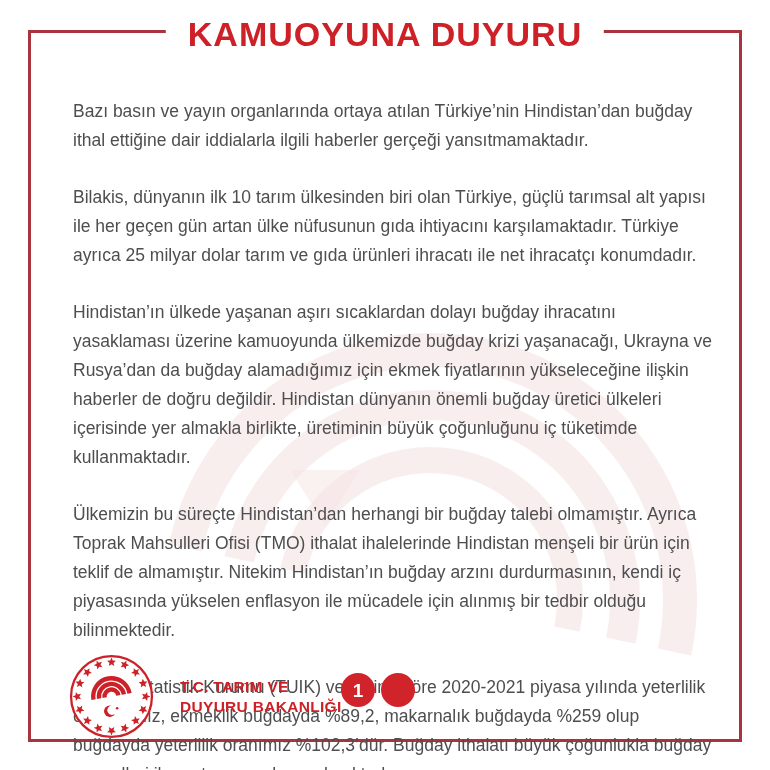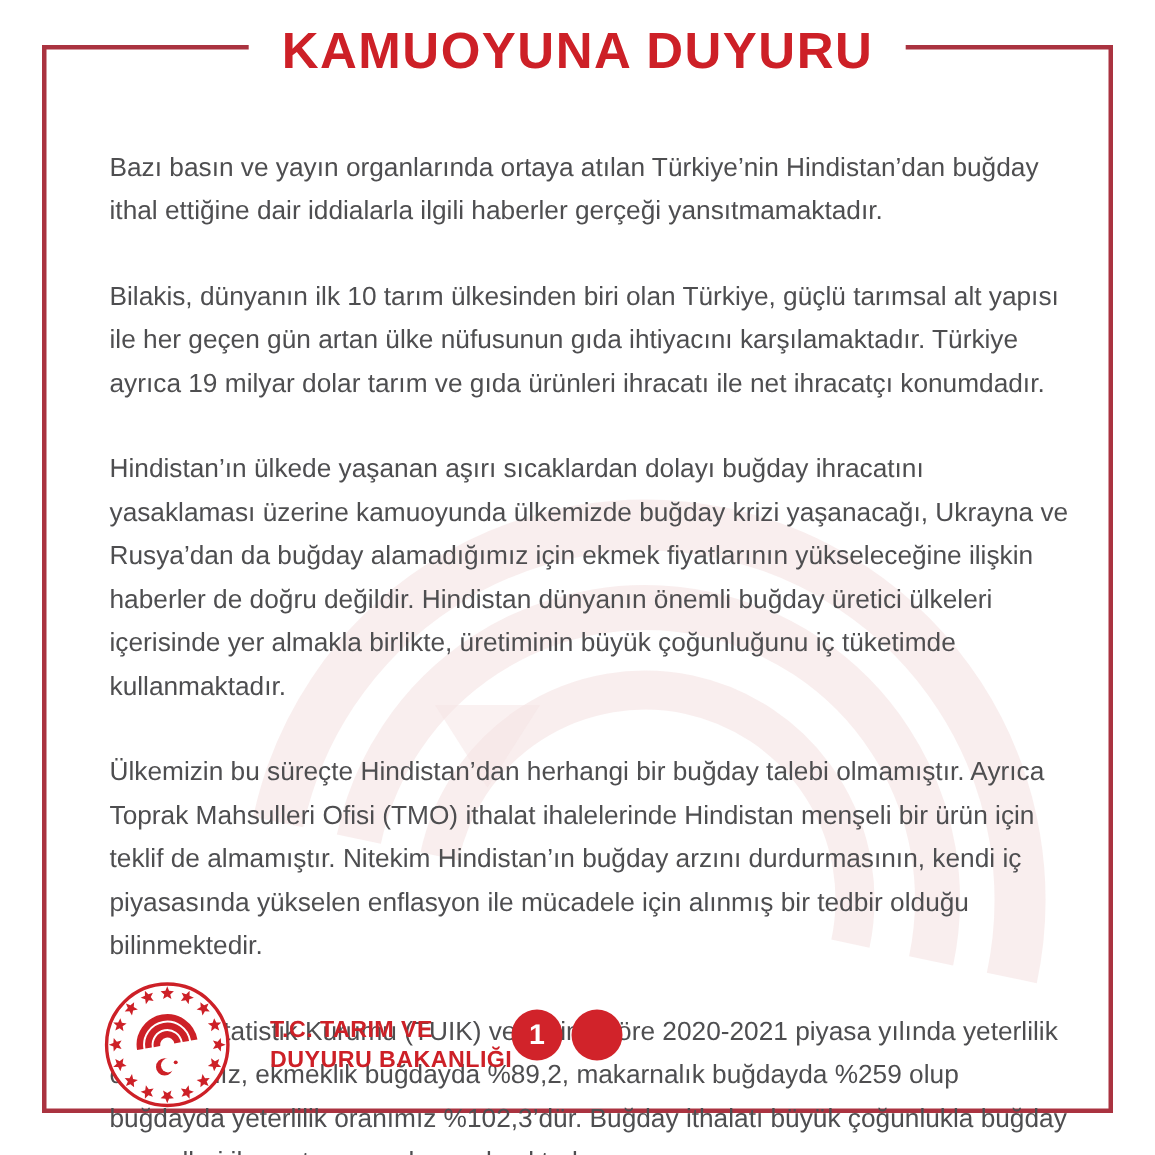--- a/index.html
+++ b/index.html
@@ -94,21 +94,21 @@
     </g>
     <path d="M 290 470 L 325 525 L 360 470" fill="#f6e4e4" fill-opacity="0.5"></path>
   </svg>
 
   <div class="frame"></div>
 
   <h1 class="title">KAMUOYUNA DUYURU</h1>
 
   <div class="body-text">
     <p>Bazı basın ve yayın organlarında ortaya atılan Türkiye’nin Hindistan’dan buğday ithal ettiğine dair iddialarla ilgili haberler gerçeği yansıtmamaktadır.</p>
-    <p>Bilakis, dünyanın ilk 10 tarım ülkesinden biri olan Türkiye, güçlü tarımsal alt yapısı ile her geçen gün artan ülke nüfusunun gıda ihtiyacını karşılamaktadır. Türkiye ayrıca 19 milyar dolar tarım ve gıda ürünleri ihracatı ile net ihracatçı konumdadır.</p>
+    <p>Bilakis, dünyanın ilk 10 tarım ülkesinden biri olan Türkiye, güçlü tarımsal alt yapısı ile her geçen gün artan ülke nüfusunun gıda ihtiyacını karşılamaktadır. Türkiye ayrıca 25 milyar dolar tarım ve gıda ürünleri ihracatı ile net ihracatçı konumdadır.</p>
     <p>Hindistan’ın ülkede yaşanan aşırı sıcaklardan dolayı buğday ihracatını yasaklaması üzerine kamuoyunda ülkemizde buğday krizi yaşanacağı, Ukrayna ve Rusya’dan da buğday alamadığımız için ekmek fiyatlarının yükseleceğine ilişkin haberler de doğru değildir. Hindistan dünyanın önemli buğday üretici ülkeleri içerisinde yer almakla birlikte, üretiminin büyük çoğunluğunu iç tüketimde kullanmaktadır.</p>
     <p>Ülkemizin bu süreçte Hindistan’dan herhangi bir buğday talebi olmamıştır. Ayrıca Toprak Mahsulleri Ofisi (TMO) ithalat ihalelerinde Hindistan menşeli bir ürün için teklif de almamıştır. Nitekim Hindistan’ın buğday arzını durdurmasının, kendi iç piyasasında yükselen enflasyon ile mücadele için alınmış bir tedbir olduğu bilinmektedir.</p>
     <p>Türkiye İstatistik Kurumu (TUIK) verilerine göre 2020-2021 piyasa yılında yeterlilik oranlarımız, ekmeklik buğdayda %89,2, makarnalık buğdayda %259 olup buğdayda yeterlilik oranımız %102,3’dür. Buğday ithalatı büyük çoğunlukla buğday mamulleri ihracatı amacıyla yapılmaktadır.</p>
   </div>
 
   <div class="footer-logo">
     <svg class="emblem" viewBox="0 0 100 100" aria-hidden="true">
       <circle cx="50" cy="50" r="46.5" fill="#ffffff" stroke="#cd2027" stroke-width="2.6"></circle>
       <g fill="#cd2027">
         <path id="emb-star" d="M50 5.2 L51.4 8.7 L55.1 9 L52.3 11.4 L53.2 15 L50 13 L46.8 15 L47.7 11.4 L44.9 9 L48.6 8.7 Z"></path>

